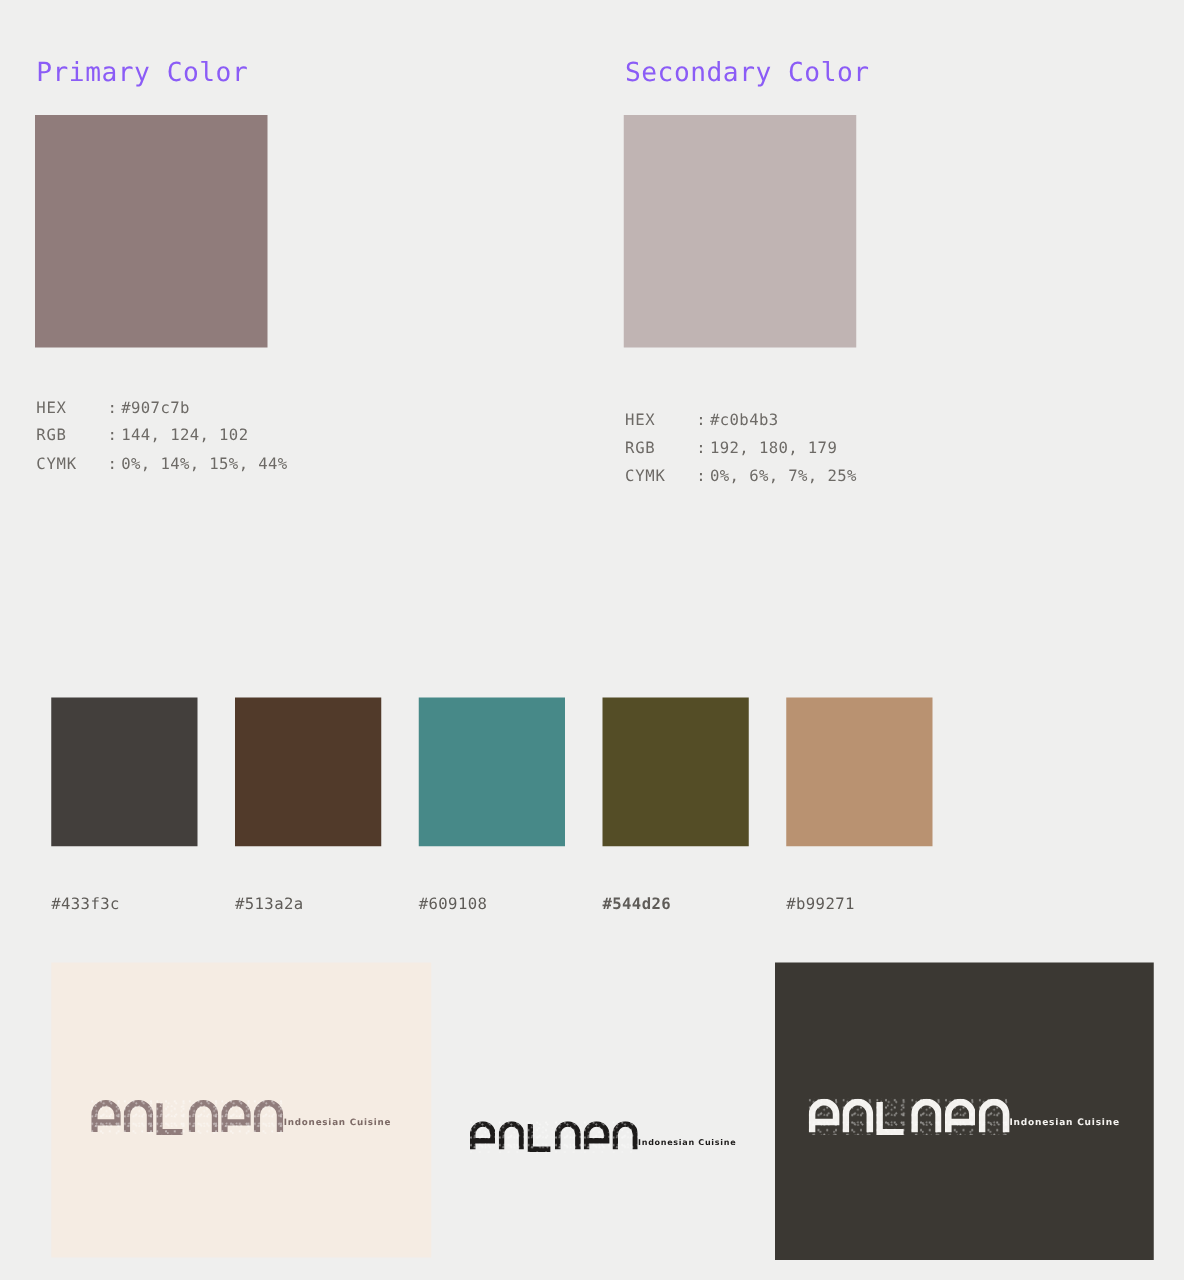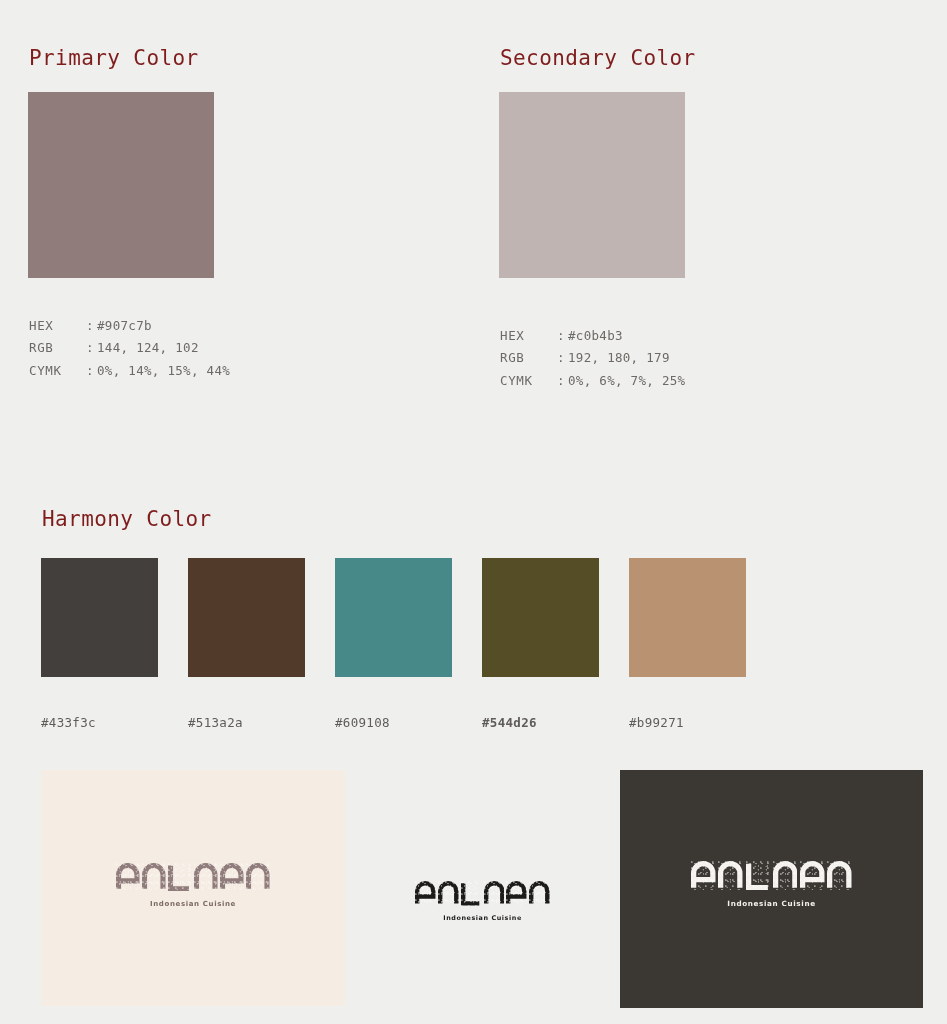--- a/index.html
+++ b/index.html
@@ -21,21 +21,21 @@
     height: 1024px;
   }
 
   
   .section-title {
     position: absolute;
     font-family: "DejaVu Sans Mono", "Liberation Mono", monospace;
     font-size: 21px;
     font-weight: 400;
     letter-spacing: 0.4px;
-    color: #7f1d1d;
+    color: #8b5cf6;
     white-space: nowrap;
   }
 
   
   .swatch-big {
     position: absolute;
     width: 186px;
     height: 186px;
   }
 
@@ -87,21 +87,21 @@
   
   .logo-panel {
     position: absolute;
     display: flex;
     flex-direction: column;
     align-items: center;
     justify-content: flex-end;
   }
   .logo-inner {
     display: flex;
-    flex-direction: column;
+    flex-direction: row;
     align-items: center;
   }
 
   
   .wordmark {
     display: flex;
     align-items: flex-end;
   }
   .wm-letter {
     position: relative;
@@ -175,21 +175,20 @@
       <span class="spec-sep">:</span>
       <span class="spec-val">192, 180, 179</span>
     </div>
     <div class="spec-row">
       <span class="spec-key">CYMK</span>
       <span class="spec-sep">:</span>
       <span class="spec-val">0%, 6%, 7%, 25%</span>
     </div>
   </div>
 
-  <div class="section-title" style="left:42px; top:507px;">Harmony Color</div>
 
   <div id="harmony-strip">
       <div class="harmony-item" style="left: 41px;">
         <div class="harmony-swatch" style="background: rgb(67, 63, 60);"></div>
         <div class="harmony-label">#433f3c</div>
       </div>
       <div class="harmony-item" style="left: 188px;">
         <div class="harmony-swatch" style="background: rgb(81, 58, 42);"></div>
         <div class="harmony-label">#513a2a</div>
       </div>

